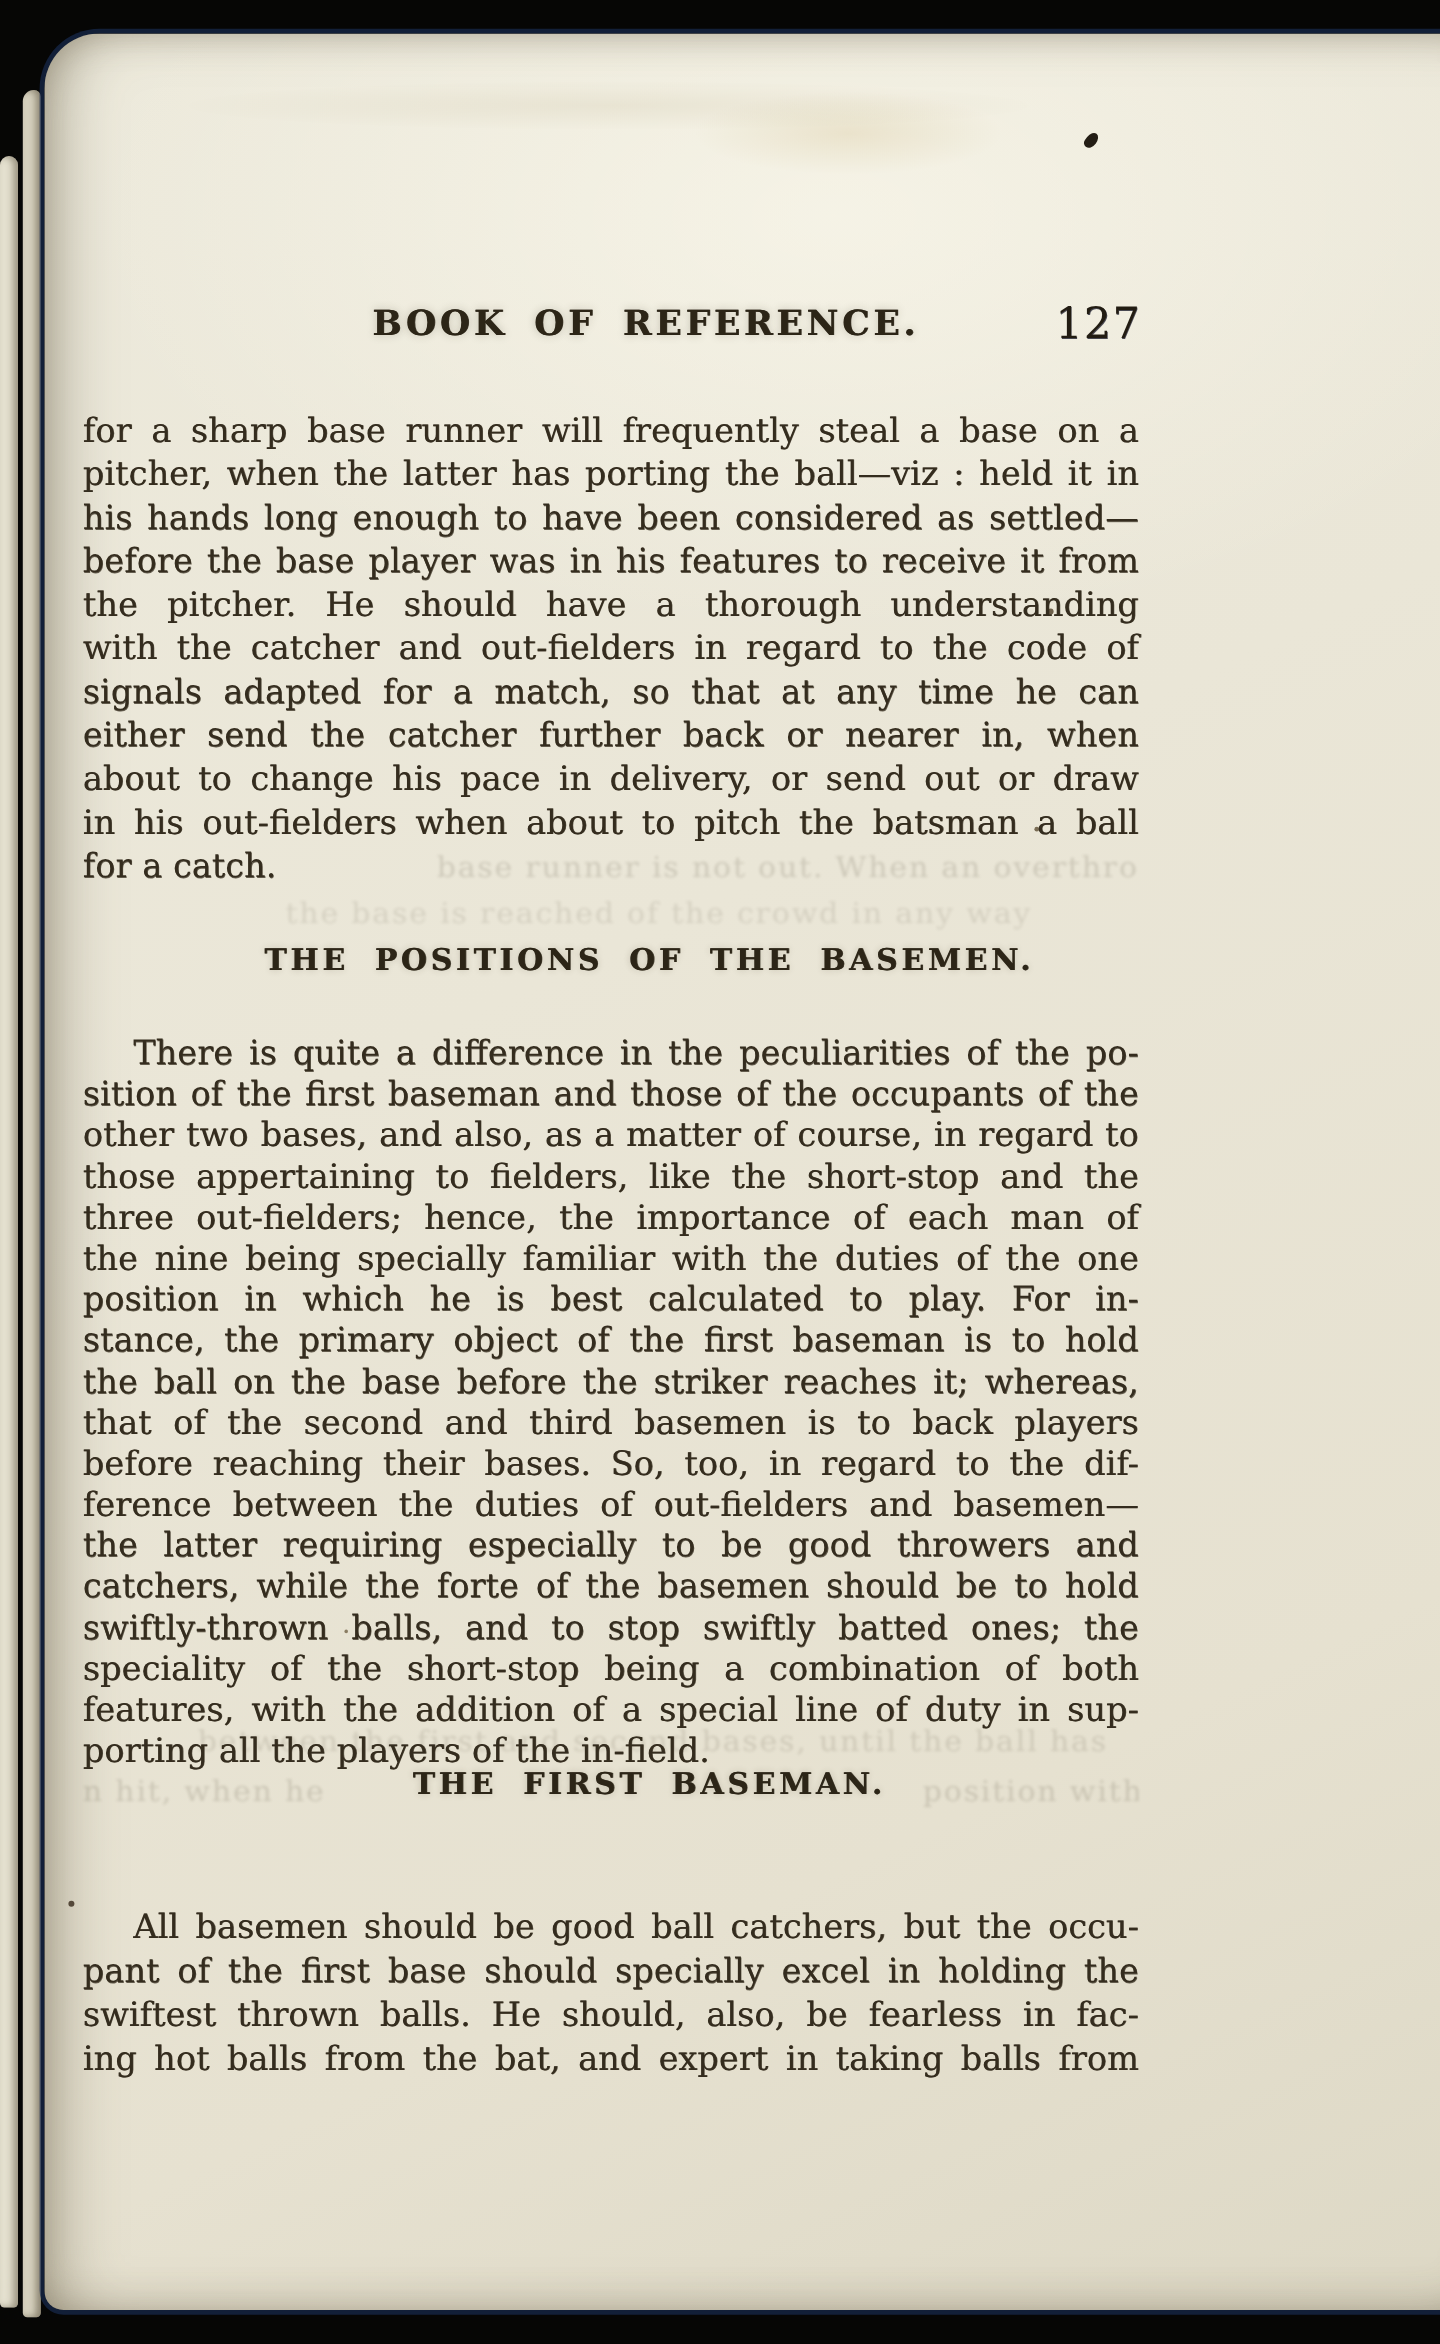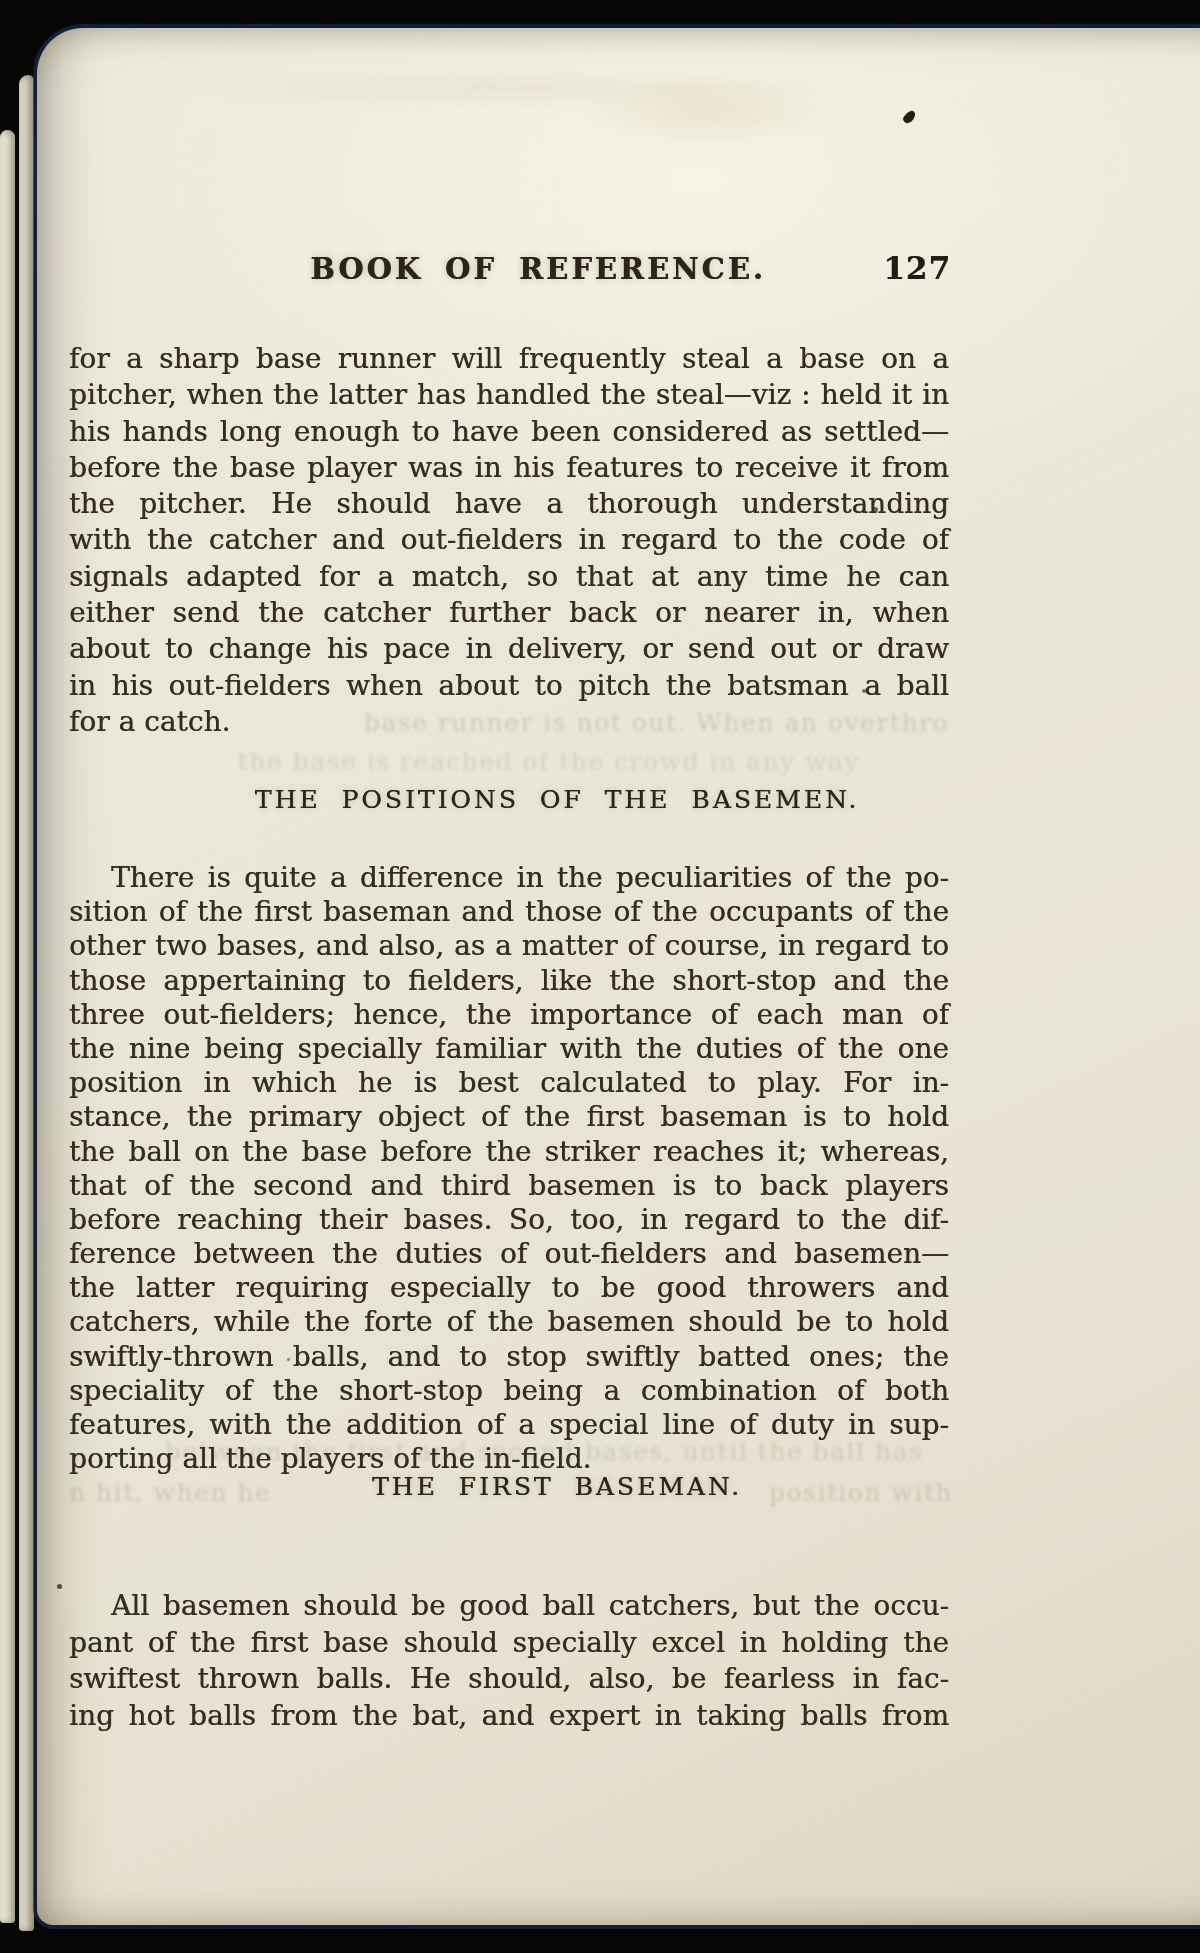--- a/index.html
+++ b/index.html
@@ -42,37 +42,37 @@
 
   
   .runhead{position:absolute;left:32px;top:224px;width:880px;height:42px;}
   .runhead .title{
     position:absolute;left:0;right:0;text-align:center;padding-left:58px;
     font-size:29px;font-weight:bold;letter-spacing:3px;word-spacing:9px;
     color:#2c2517;text-shadow:.5px .4px 0 rgba(44,37,23,.85), 0 0 7px rgba(60,50,30,.25);
   }
   .runhead .pagenum{
     position:absolute;right:-2px;top:-2px;
-    font-size:31px;font-weight:bold;letter-spacing:1px;color:#221c12;
+    font-size:36px;font-weight:normal;letter-spacing:1px;color:#221c12;
     text-shadow:.5px .4px 0 rgba(30,30,45,.8);
   }
 
   
   .textcol{position:absolute;left:32px;top:0;width:880px;color:#342c1e;}
   .para{position:absolute;left:0;width:880px;font-size:28px;
     text-shadow:.45px .3px 0 rgba(52,44,30,.75);}
   .line{text-align:justify;text-align-last:justify;white-space:nowrap;}
   .line.lastline{text-align-last:left;}
   .line.indent{padding-left:42px;}
   #para1{top:313px;}  #para1 .line{height:36.3px;line-height:36.3px;}
   #para2{top:833px;}  #para2 .line{height:34.2px;line-height:34.2px;}
   #para3{top:1560px;} #para3 .line{height:36.5px;line-height:36.5px;}
 
-  .sechead{position:absolute;left:48px;width:880px;text-align:center;
-    font-size:25px;font-weight:normal;letter-spacing:3px;word-spacing:10px;
+  .sechead{position:absolute;left:32px;width:880px;text-align:center;
+    font-size:25px;font-weight:bold;letter-spacing:3px;word-spacing:10px;
     color:#2c2517;text-shadow:.5px .4px 0 rgba(44,37,23,.8), 0 0 6px rgba(60,50,30,.2);}
   #head1{top:757px;}
   #head2{top:1444px;}
 
   
   .bleed{position:absolute;font-size:25px;color:rgba(66,56,38,.55);
     opacity:.30;filter:blur(1.4px);letter-spacing:1.5px;white-space:nowrap;overflow:hidden;
     transform:scaleY(.95);}
   #bleed1{left:270px;top:680px;width:610px;text-align:right;}
   #bleed2{left:70px;top:719px;width:820px;text-align:center;opacity:.22;}
@@ -96,21 +96,21 @@
   <div class="ink-speck speck-4"></div>
 
   <div class="runhead">
     <div class="title">BOOK OF REFERENCE.</div>
     <div class="pagenum">127</div>
   </div>
 
   <div class="textcol">
     <div class="para" id="para1">
         <div class="line">for a sharp base runner will frequently steal a base on a</div>
-        <div class="line">pitcher, when the latter has handled the steal—viz : held it in</div>
+        <div class="line">pitcher, when the latter has porting the ball—viz : held it in</div>
         <div class="line">his hands long enough to have been considered as settled—</div>
         <div class="line">before the base player was in his features to receive it from</div>
         <div class="line">the pitcher.  He should have a thorough understanding</div>
         <div class="line">with the catcher and out-fielders in regard to the code of</div>
         <div class="line">signals adapted for a match, so that at any time he can</div>
         <div class="line">either send the catcher further back or nearer in, when</div>
         <div class="line">about to change his pace in delivery, or send out or draw</div>
         <div class="line">in his out-fielders when about to pitch the batsman a ball</div>
         <div class="line lastline">for a catch.</div>
       </div>

